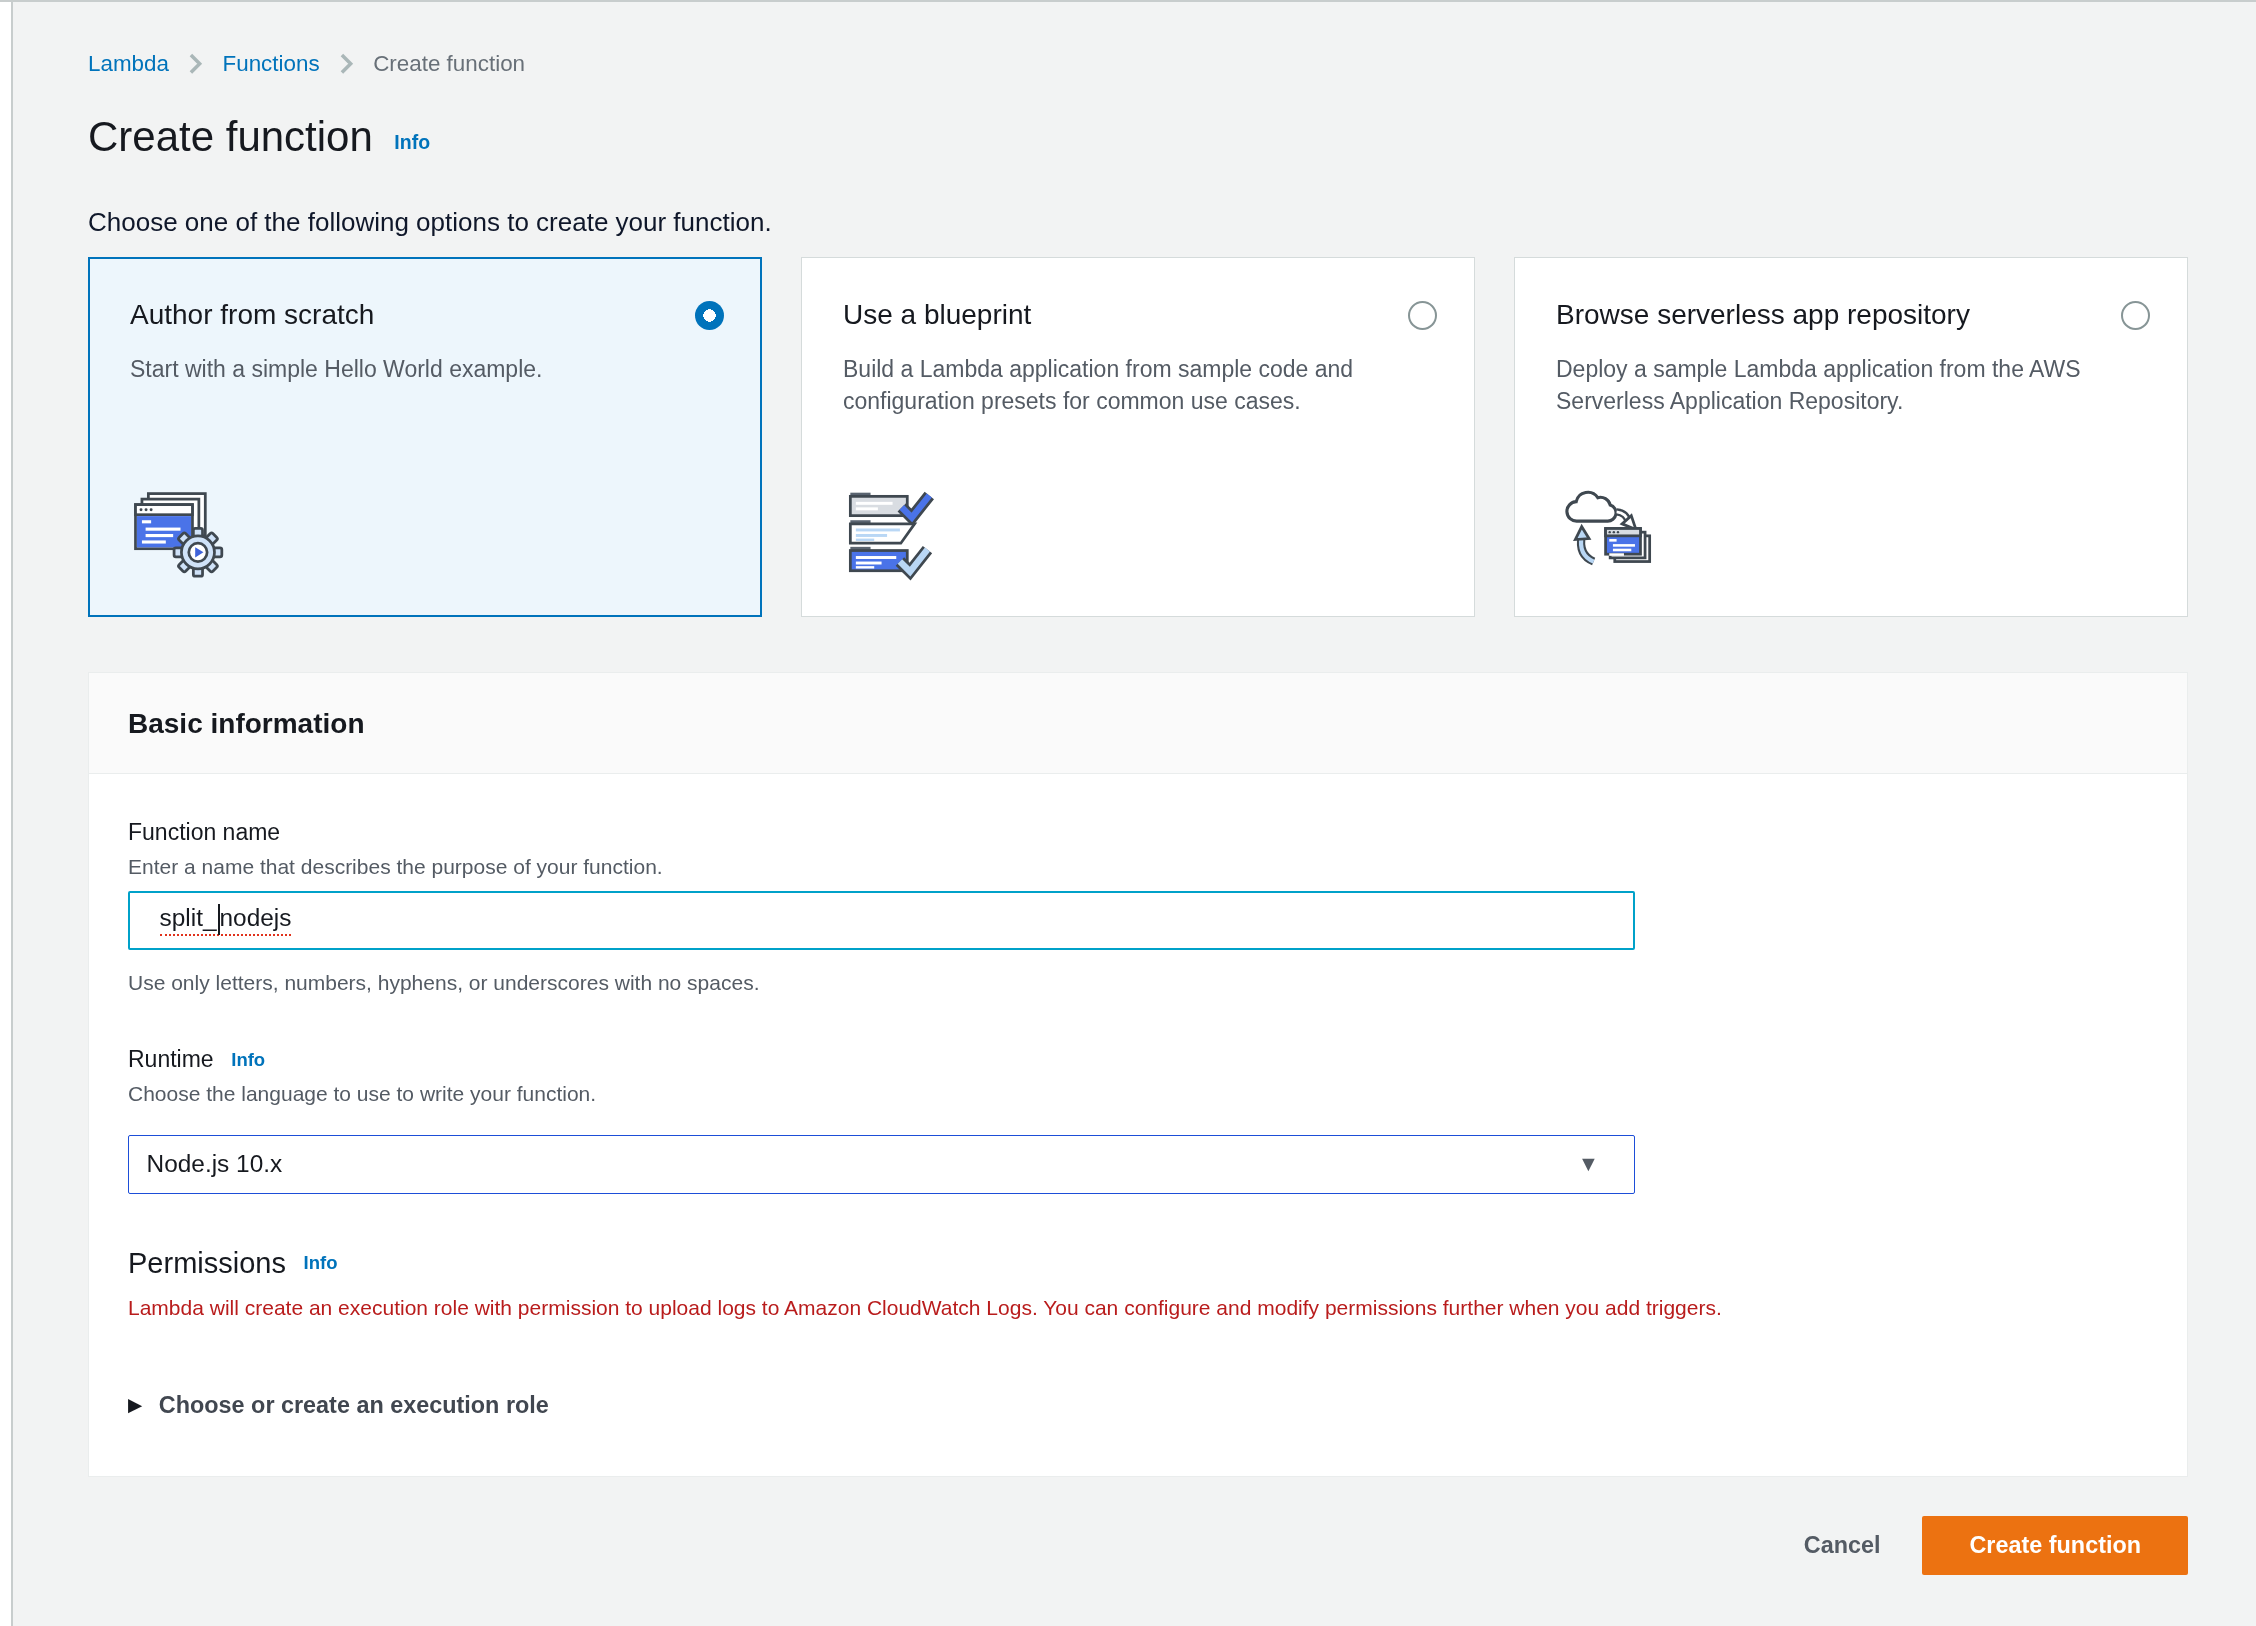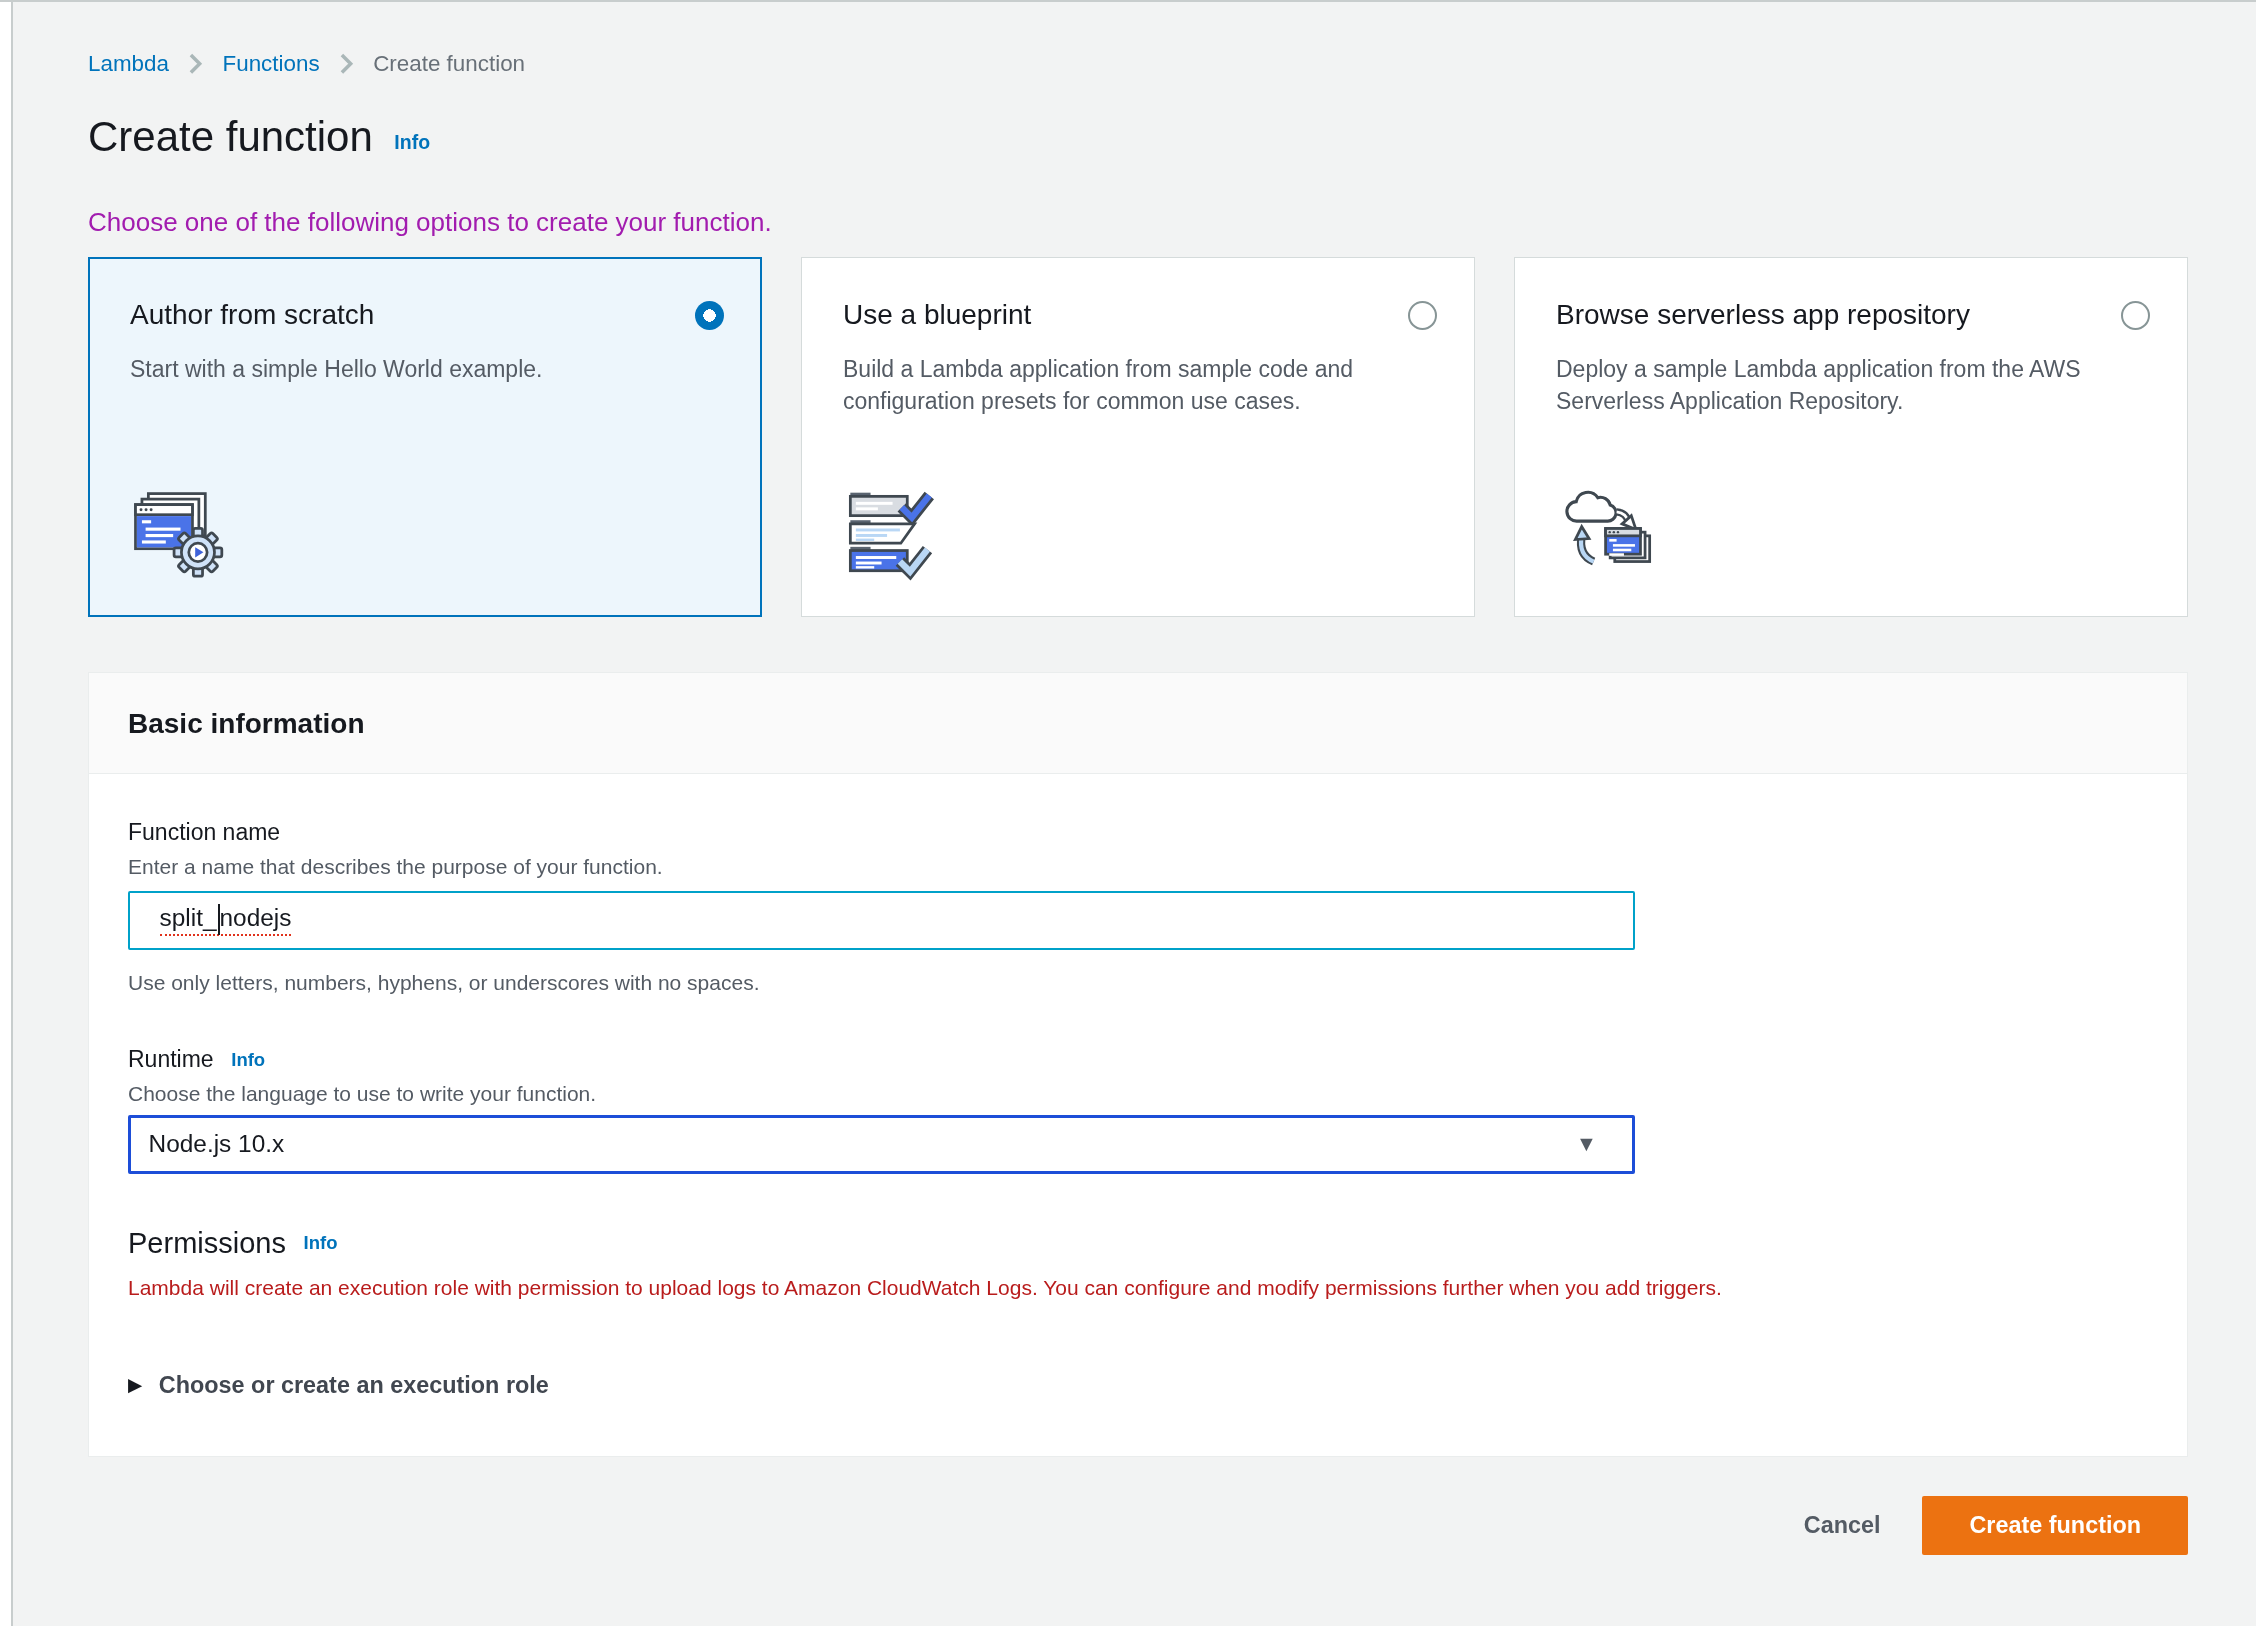--- a/index.html
+++ b/index.html
@@ -13,21 +13,21 @@
   
   .breadcrumb{display:flex;align-items:center;margin-top:49px;font-size:22.4px;gap:19.5px;}
   .crumb-link{color:#0073bb;text-decoration:none;cursor:pointer;}
   .crumb-current{color:#687078;}
   .crumb-sep svg{display:block;}
 
   
   .title-row{display:flex;align-items:flex-end;margin-top:37px;gap:21.5px;}
   .page-title{font-size:42px;font-weight:400;color:#16191f;line-height:1.1;}
   .info-link{color:#0073bb;font-size:19.5px;font-weight:700;cursor:pointer;padding-bottom:5.9px;}
-  .subtitle{margin-top:47px;font-size:26px;color:#a21caf;}
+  .subtitle{margin-top:47px;font-size:26px;color:#0f172a;}
 
   
   .cards{display:flex;gap:39px;margin-top:19px;}
   .card{flex:1;height:360px;background:#ffffff;border:1px solid #d5dbdb;
         box-sizing:border-box;padding:41px 37px 31px 41px;display:flex;
         flex-direction:column;cursor:pointer;}
   .card.selected{background:#edf6fc;border:2px solid #0073bb;padding:40px 36px 30px 40px;}
   .card-head{display:flex;align-items:center;justify-content:space-between;}
   .card-title{font-size:28px;font-weight:500;color:#16191f;}
   .radio{width:29px;height:29px;border-radius:50%;box-sizing:border-box;
@@ -48,22 +48,22 @@
   .small-info{color:#0073bb;font-size:18.5px;font-weight:700;cursor:pointer;}
 
   .text-input{margin-top:11.7px;width:1507px;height:59px;box-sizing:border-box;
               border:2px solid #00a1c9;border-radius:2px;background:#fff;
               display:flex;align-items:center;padding-left:17.6px;font-size:24.4px;cursor:text;}
   .squiggle{border-bottom:2.9px dotted #e0321c;padding-bottom:2.9px;line-height:1;margin-left:12px;}
   .caret{display:inline-block;width:2px;height:31px;background:#16191f;vertical-align:text-bottom;margin:0 0 -3.9px 1px;}
   .field-hint{font-size:21px;color:#545b64;margin-top:21.5px;}
 
   .runtime-block{margin-top:51px;}
-  .select{margin-top:9px;width:1507px;height:59px;box-sizing:border-box;
-          border:3px solid #1d4ed8;border-radius:2px;background:#fff;display:flex;
+  .select{margin-top:29px;width:1507px;height:59px;box-sizing:border-box;
+          border:1px solid #1d4ed8;border-radius:2px;background:#fff;display:flex;
           align-items:center;justify-content:space-between;padding:0 35px 0 17.6px;
           font-size:24.4px;color:#16191f;cursor:pointer;}
   .select-arrow{font-size:21.5px;color:#545b64;}
 
   .permissions-block{margin-top:53px;}
   .permissions-title{font-size:29px;font-weight:400;color:#16191f;}
   .permissions-desc{margin-top:15.6px;font-size:21px;color:#b91c1c;}
   .expander{display:flex;align-items:center;gap:16.6px;margin-top:72px;cursor:pointer;}
   .expander-arrow{font-size:18.5px;color:#16191f;}
   .expander-label{font-size:23.4px;font-weight:700;color:#414750;}

